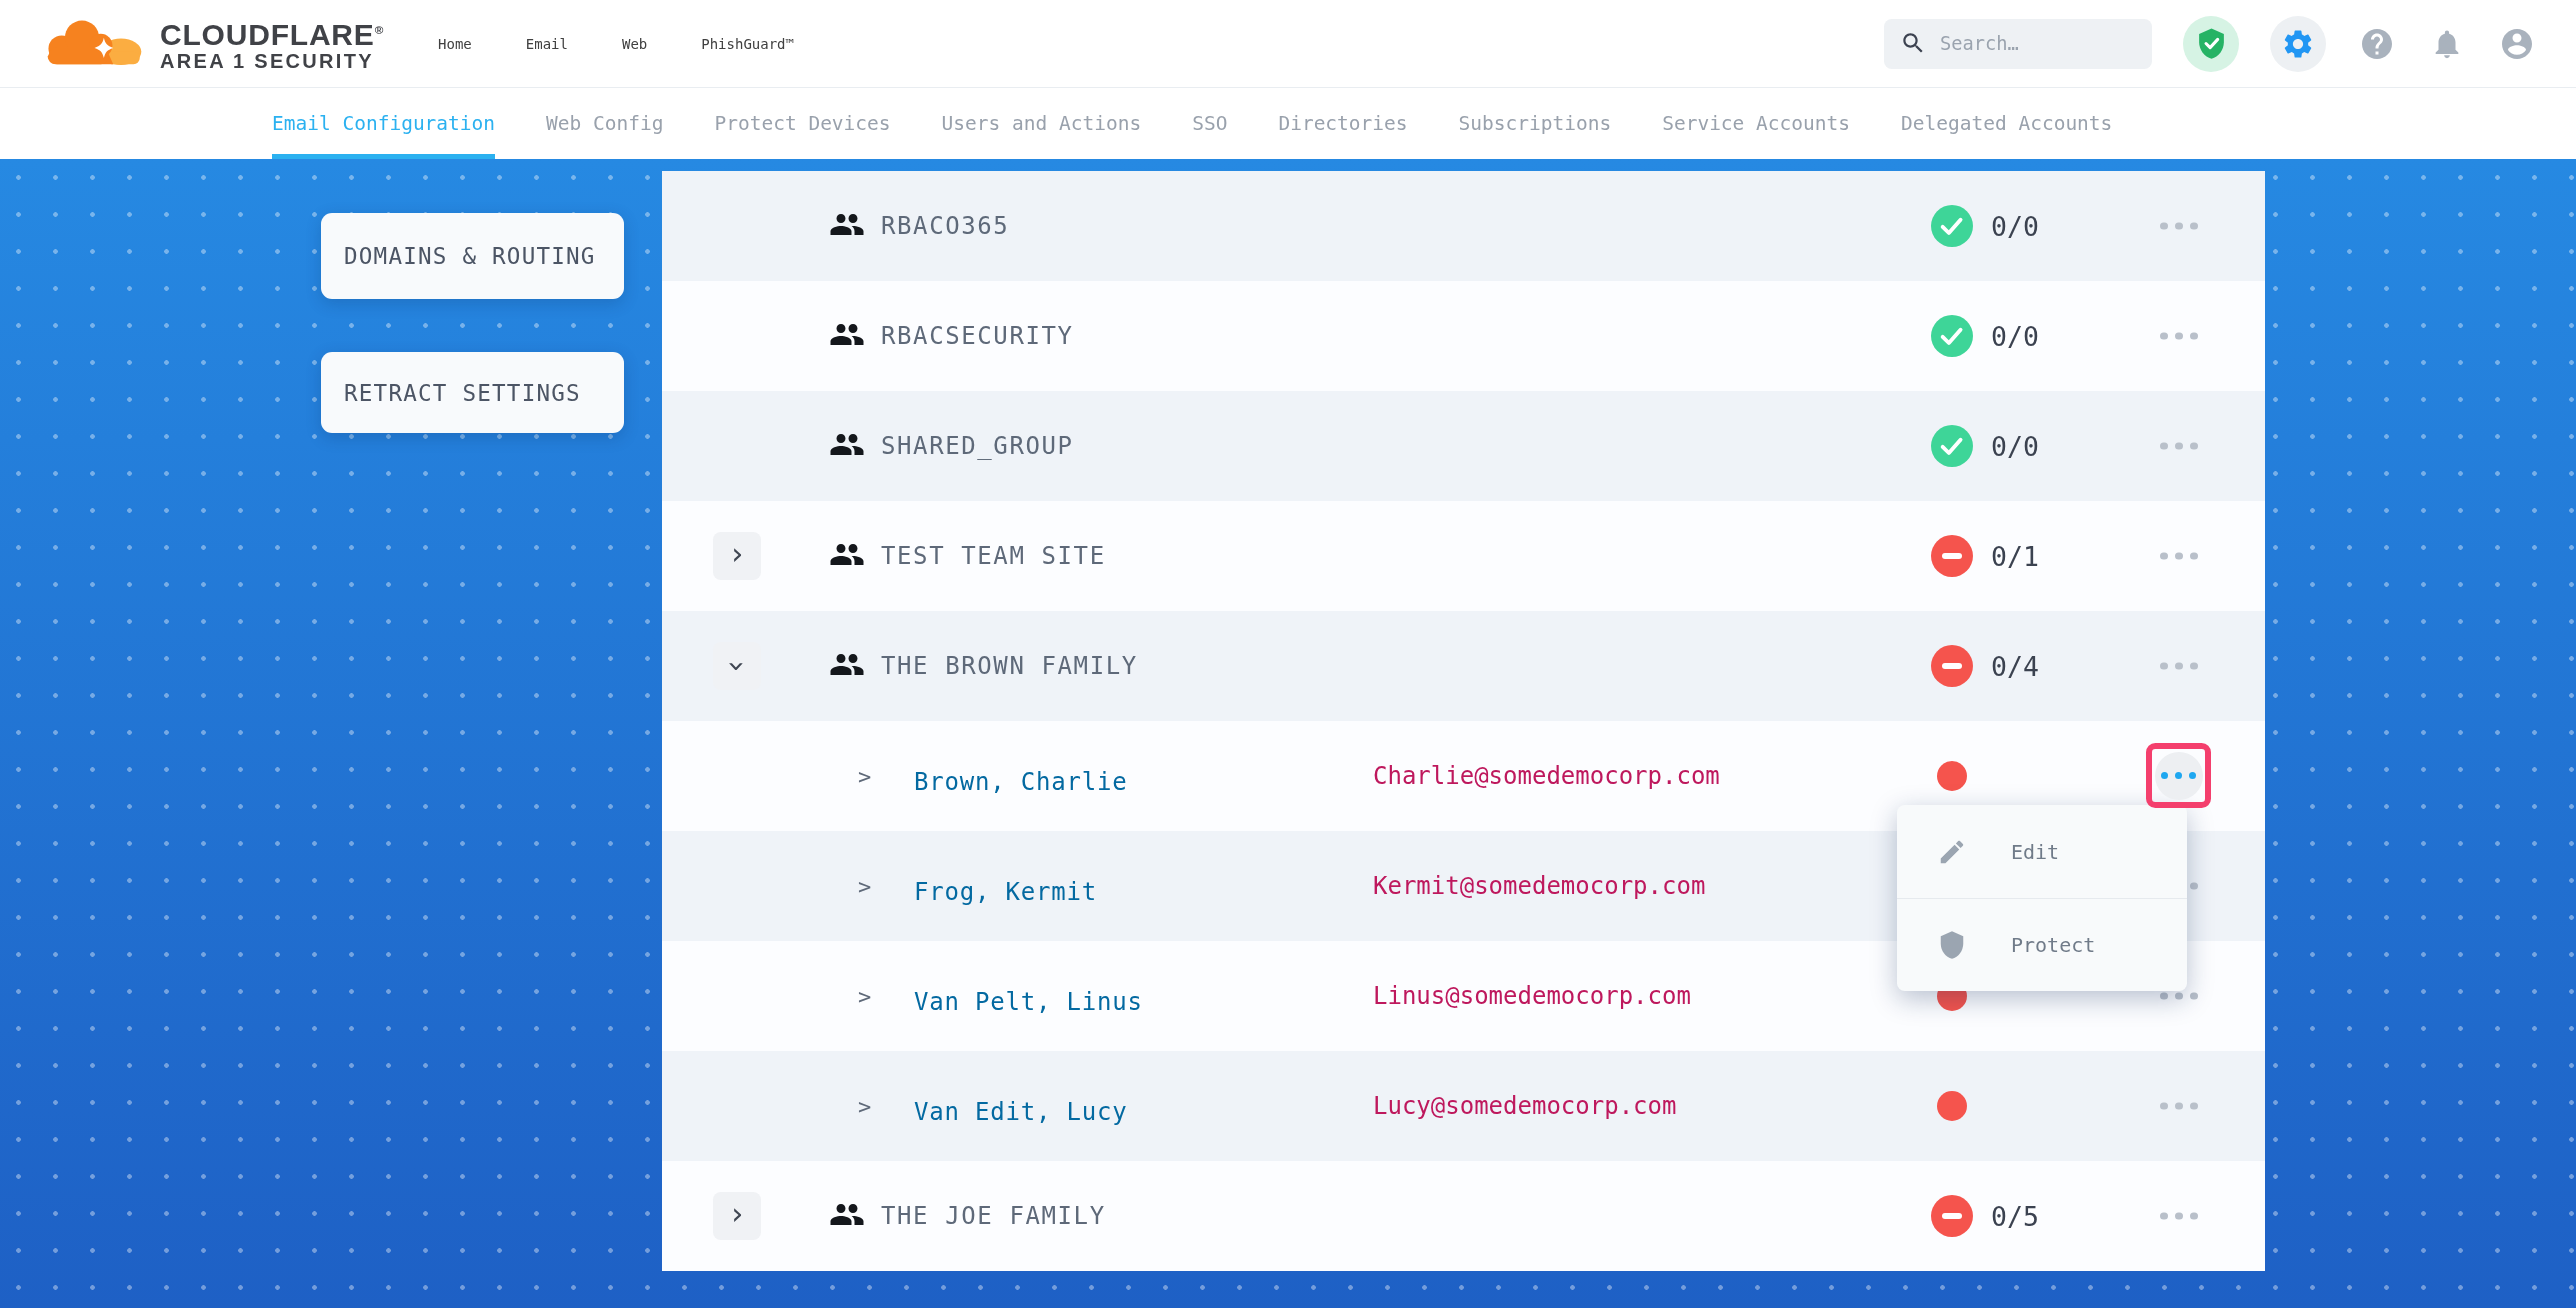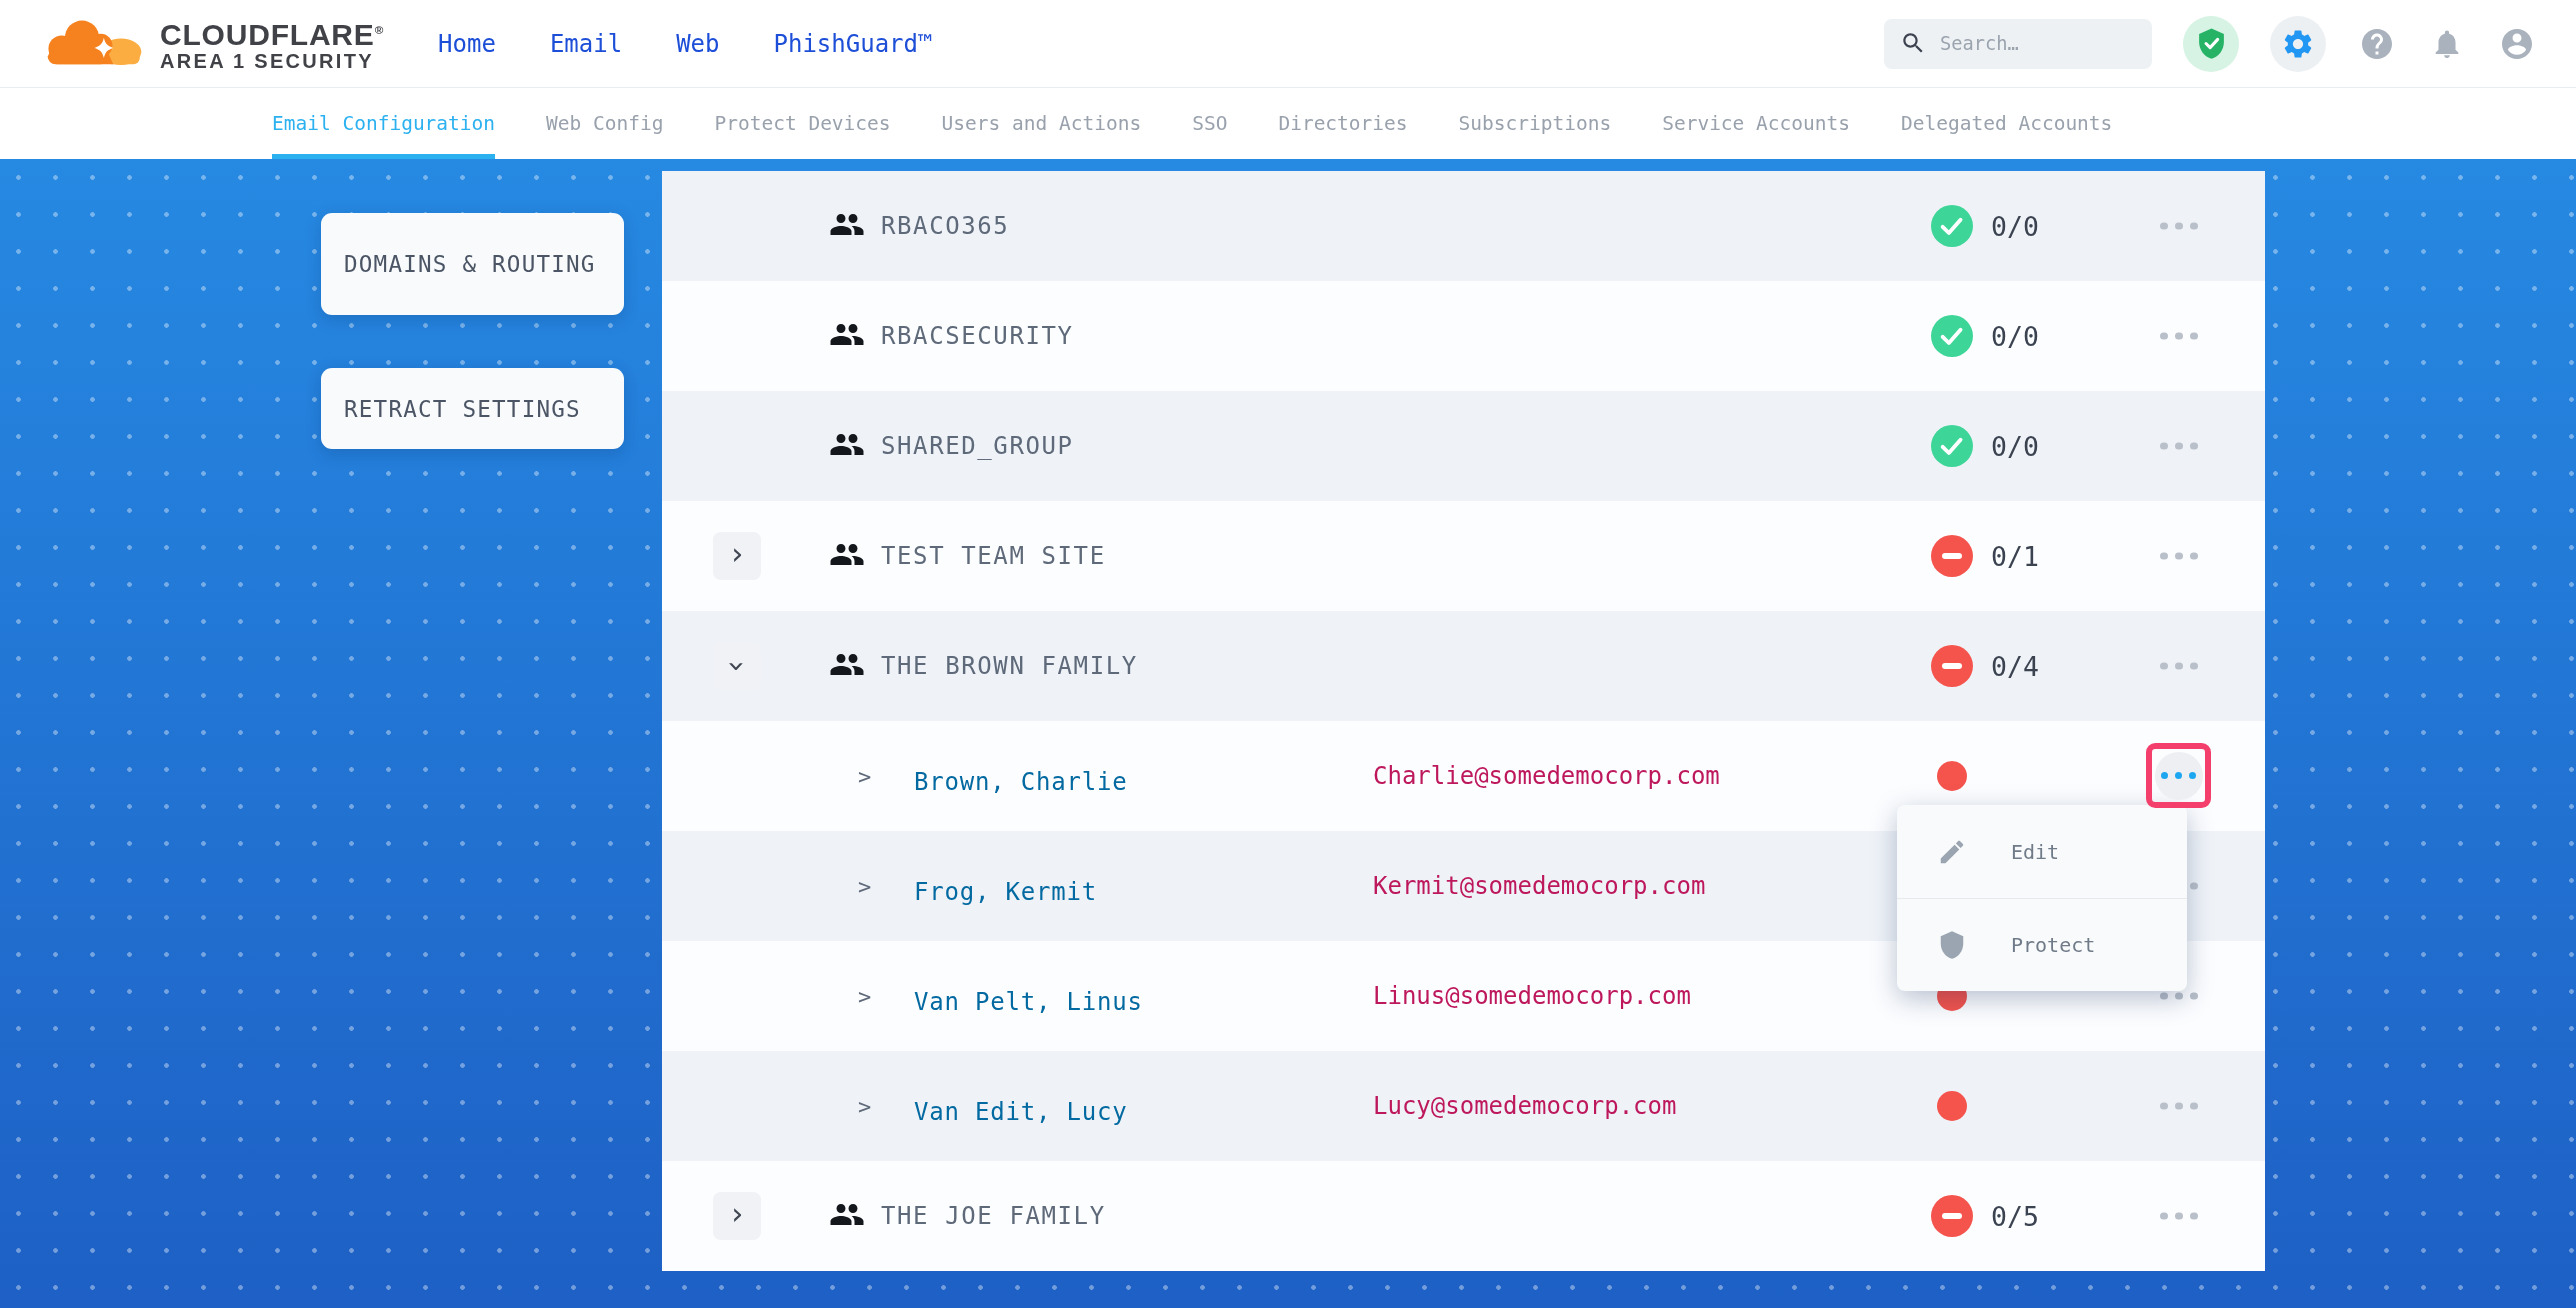--- a/index.html
+++ b/index.html
@@ -9,21 +9,21 @@
 
   
   .topbar { height:87px; background:#ffffff; display:flex; align-items:center;
     padding:0 40px 0 43px; position:relative; z-index:5; }
   .logo { display:flex; align-items:center; gap:14px; }
   .logo-text { font-family:"Liberation Sans","DejaVu Sans",sans-serif; color:#404247; }
   .brand { font-size:30px; font-weight:bold; letter-spacing:0.8px; line-height:31px; }
   .brand .reg { font-size:11.7px; vertical-align:super; }
   .sub { font-size:20px; font-weight:bold; letter-spacing:2.3px; line-height:23px; }
   .main-nav { display:flex; gap:54px; margin-left:54px; }
-  .main-nav a { font-size:24px; color:#1d4ed8; text-decoration:none; cursor:pointer; }
+  .main-nav a { font-size:14px; color:#404040; text-decoration:none; cursor:pointer; }
   .top-right { margin-left:auto; display:flex; align-items:center; gap:31px; }
   .search { width:268px; height:50px; background:#eef1f4; border-radius:7.8px;
     display:flex; align-items:center; padding:0 15.6px; gap:14px; }
   .search svg { flex:0 0 auto; }
   .search input { border:none; outline:none; background:transparent; width:100%;
     font-family:inherit; font-size:18.7px; color:#4c5565; }
   .search input::placeholder { color:#9aa3ae; }
   .icon-circle { width:56px; height:56px; border-radius:50%; display:flex;
     align-items:center; justify-content:center; cursor:pointer; }
   .icon-circle.green { background:#d6f3e4; }
@@ -44,21 +44,21 @@
   .main { position:relative; height:1149px;
     background-image:
       radial-gradient(circle, rgba(255,255,255,0.38) 2px, rgba(255,255,255,0) 2.6px),
       linear-gradient(180deg,#2689e2 0%, #1e60c5 100%);
     background-size:37px 37px, 100% 100%; }
 
   
   .sidebar { position:absolute; left:321px; top:54px; width:303px; z-index:3; }
   .card { background:#f8fafc; border-radius:11px;
     box-shadow:0 4.7px 15.6px rgba(8,40,90,.20); }
-  .card.single { height:102px; display:flex; align-items:center; padding-left:23px;
+  .card.single { height:86px; display:flex; align-items:center; padding-left:23px;
     font-size:22.6px; letter-spacing:1.2px; color:#4c5565; cursor:pointer; }
   .card.list { margin-top:48px; overflow:hidden; }
   .s-item { height:86px; display:flex; align-items:center; padding-left:23px;
     font-size:22.6px; letter-spacing:1.2px; color:#4c5565; cursor:pointer;
     border-bottom:1.6px solid #e5eaf0; }
   .enhanced { background:#ffffff; border-radius:0 0 11px 11px; padding:25px 22px 37px 23px;
     position:relative; }
   .s-head { font-size:22.6px; font-weight:bold; color:#16191e; letter-spacing:0.8px;
     line-height:33px; }
   .s-sub { font-size:22.6px; line-height:33px; margin-top:20px; cursor:pointer; }

